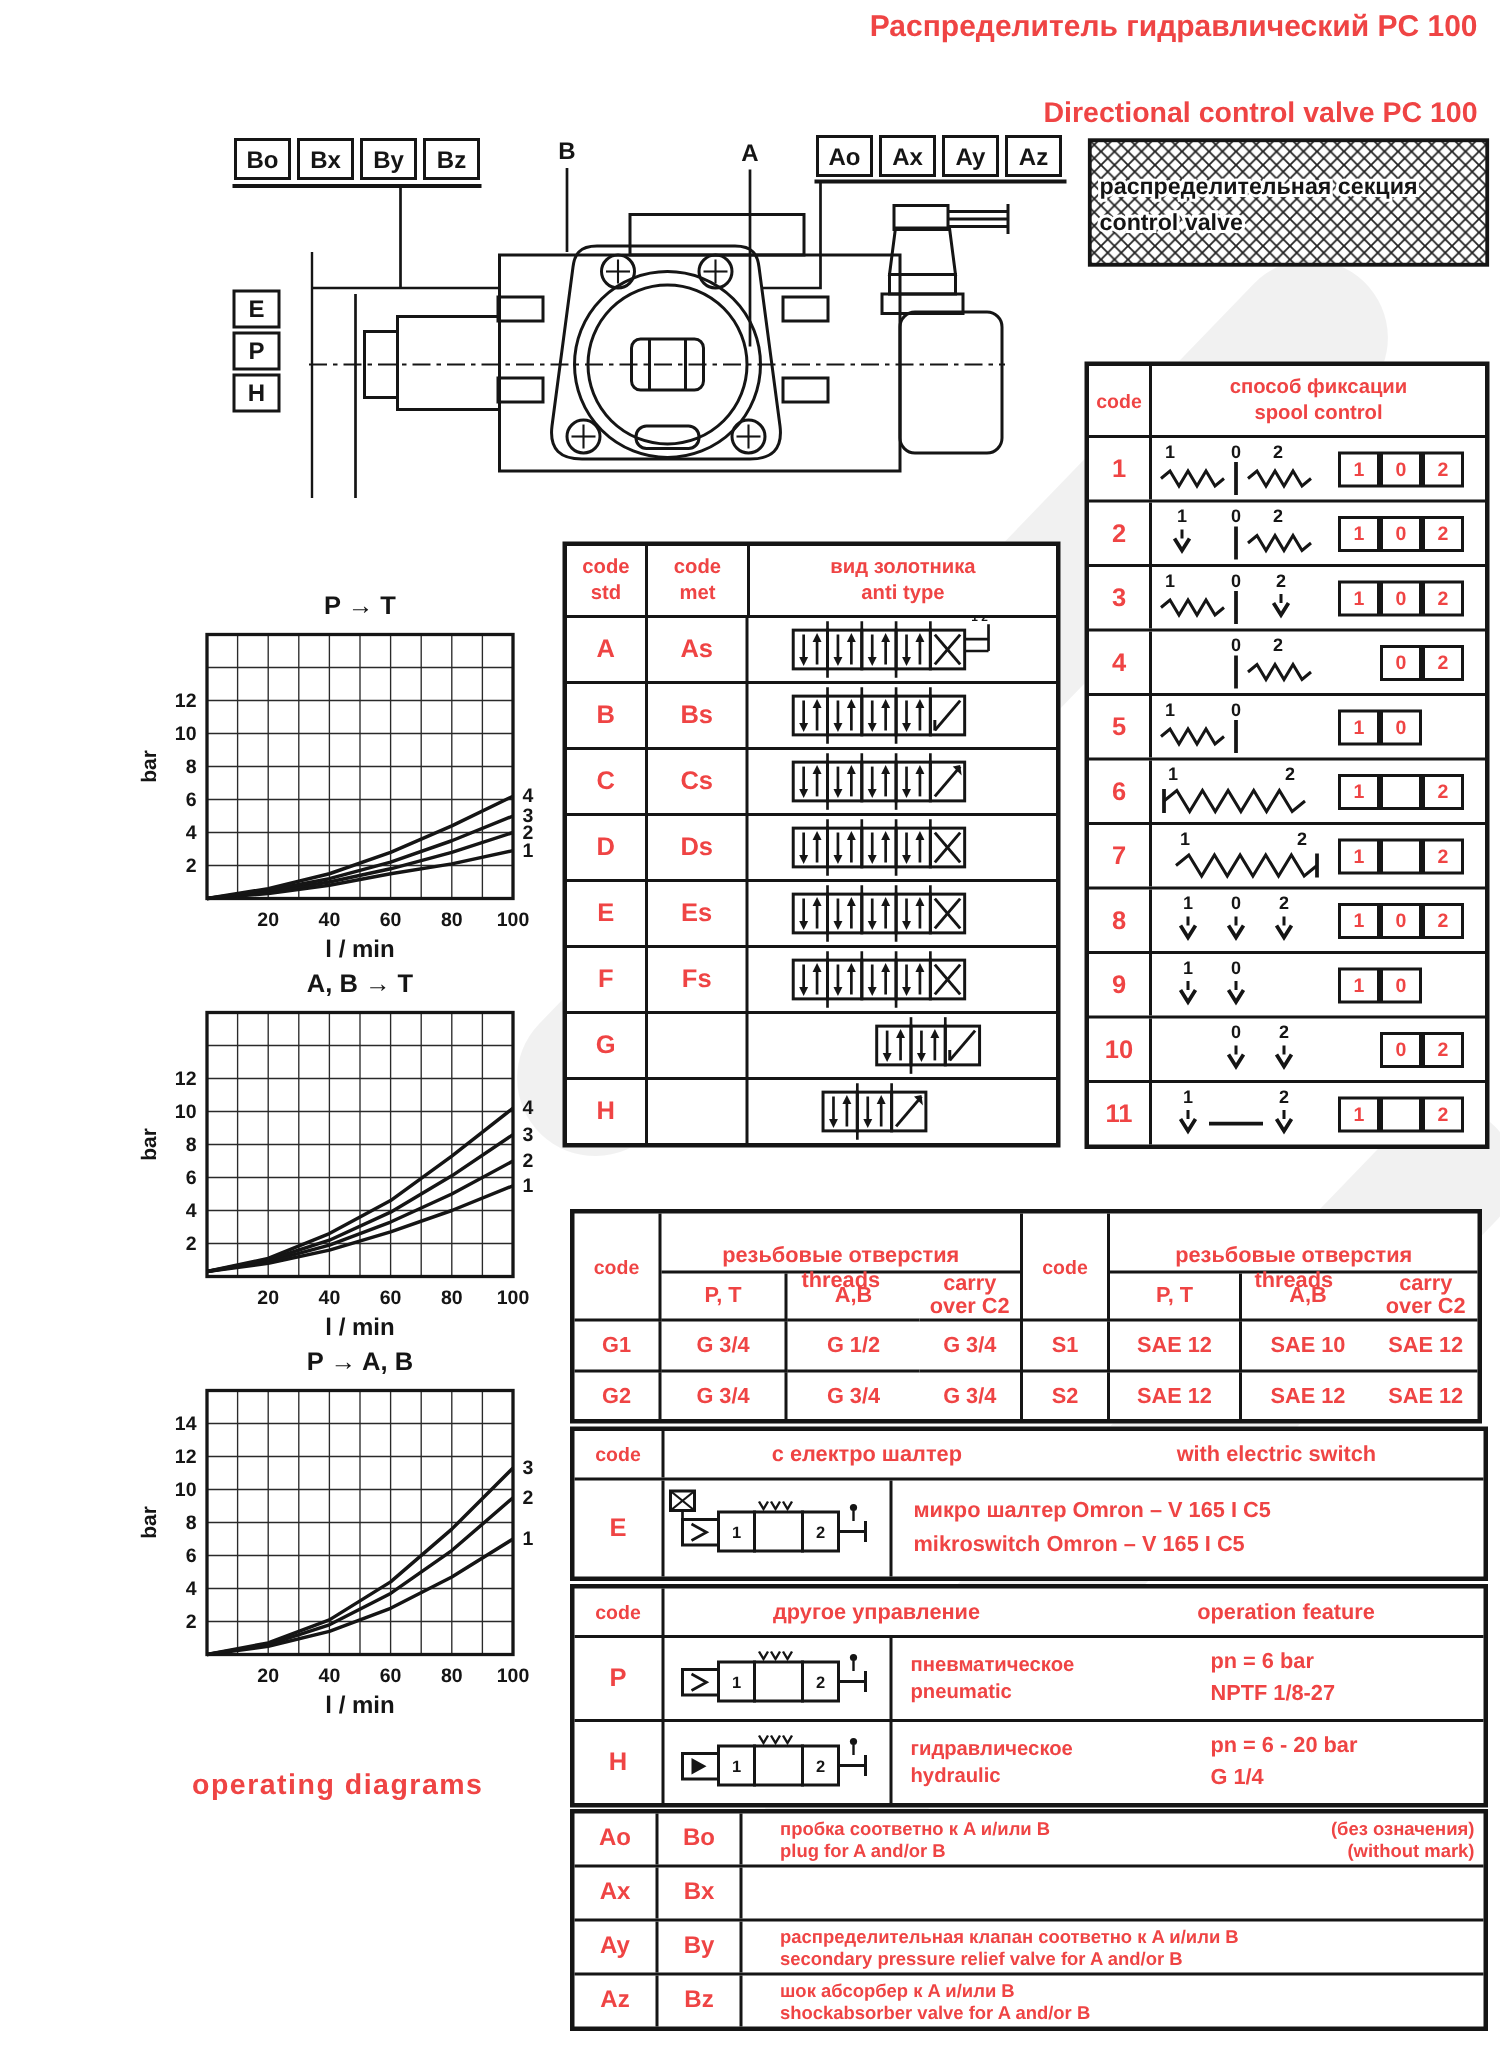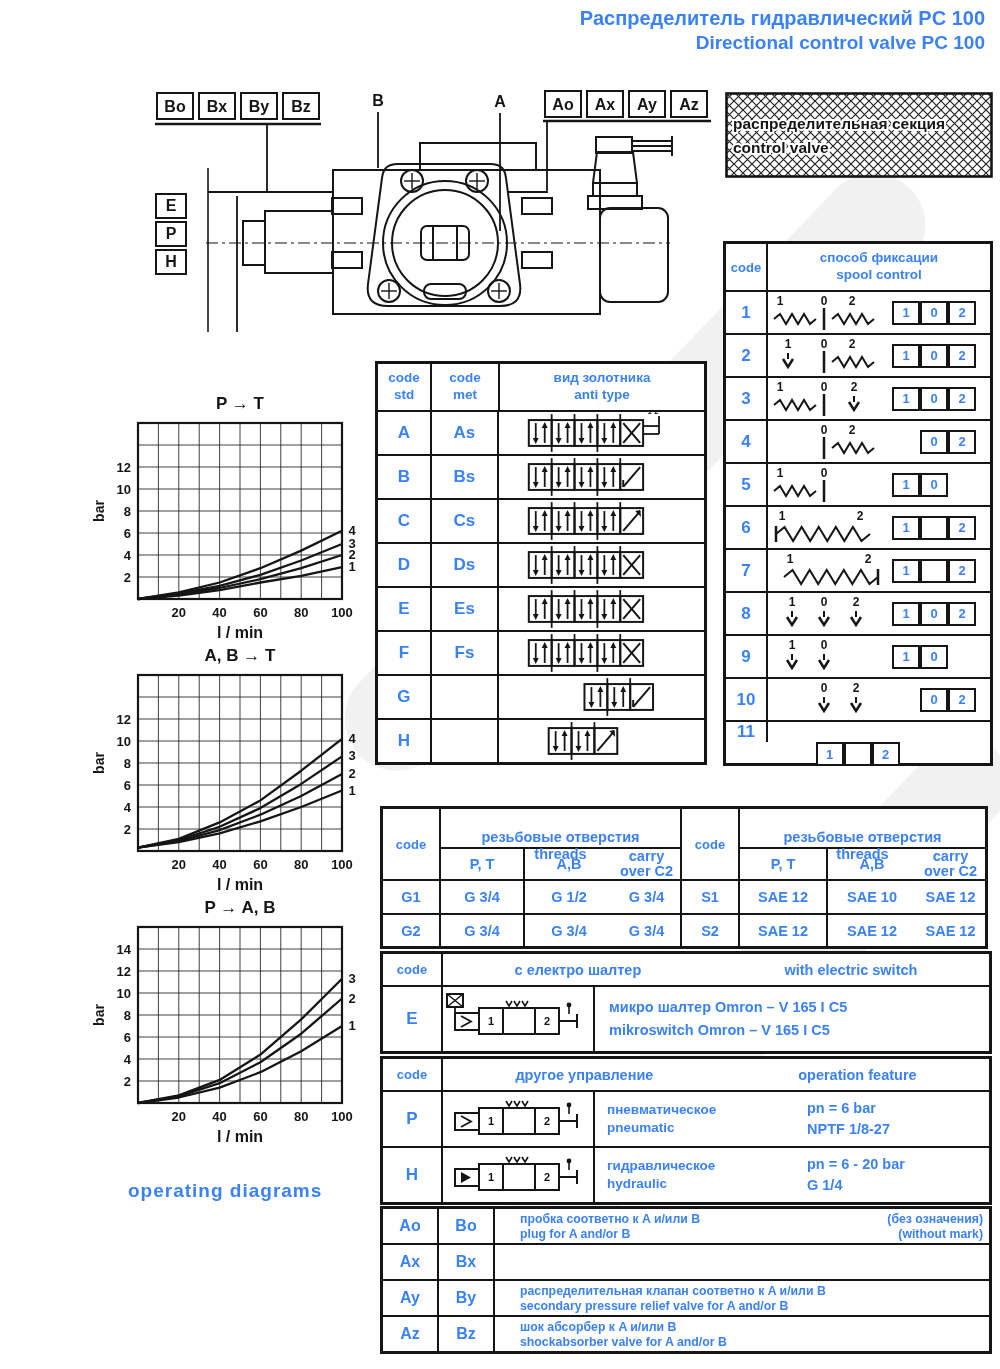--- a/index.html
+++ b/index.html
@@ -1,34 +1,34 @@
 <!DOCTYPE html>
 <html><head>
 <meta charset="utf-8">
 <style>
   html,body{margin:0;padding:0;background:#fff;}
   #page{position:relative;width:1000px;height:1369px;background:#fff;overflow:hidden;
-        font-family:"Liberation Sans",sans-serif;color:#3b82f6;}
+        font-family:"Liberation Sans",sans-serif;color:#ef4444;}
   .abs{position:absolute;}
   svg text{font-family:"Liberation Sans",sans-serif;fill:#151515;font-weight:bold;}
   
   .wm{position:absolute;background:#000;opacity:0.055;border-radius:70px;transform:rotate(-46deg);}
   
   #title{left:470px;top:6px;width:515px;text-align:right;line-height:1.25;}
   #title .t1{font-size:20px;font-weight:bold;}
-  #title .t2{font-size:19px;font-weight:bold;}
+  #title .t2{font-size:19px;font-weight:bold;margin-top:33px;}
   
   #ctrl-table{left:723px;top:241px;width:264px;border:3px solid #151515;background:#fff;}
   .ct-head{display:flex;height:46px;border-bottom:2.6px solid #151515;}
   .ct-code-h{width:40px;border-right:2.6px solid #151515;display:flex;align-items:center;justify-content:center;
              font-size:13px;font-weight:bold;}
   .ct-title{flex:1;display:flex;flex-direction:column;align-items:center;justify-content:center;
             font-size:13.5px;font-weight:bold;line-height:1.25;}
   .ct-row{display:flex;height:41px;border-bottom:2.6px solid #151515;align-items:center;}
-  .ct-row:last-child{border-bottom:none;flex-direction:column;}
+  .ct-row:last-child{border-bottom:none;}
   .ct-code{width:40px;align-self:stretch;border-right:2.6px solid #151515;display:flex;align-items:center;justify-content:center;
            font-size:17px;font-weight:bold;}
   .ct-sym{width:124px;height:40px;}
   .ct-boxes{display:flex;width:85px;}
   .ct-slot{flex:0 0 28px;display:flex;justify-content:center;}
   .ct-box{width:24px;height:20px;border:2.3px solid #151515;display:flex;align-items:center;justify-content:center;
           font-size:13px;font-weight:bold;background:#fff;}
   .ct-box.hid{visibility:hidden;}
   
   #spool-table{left:375px;top:361px;width:326px;border:3px solid #151515;background:#fff;}

